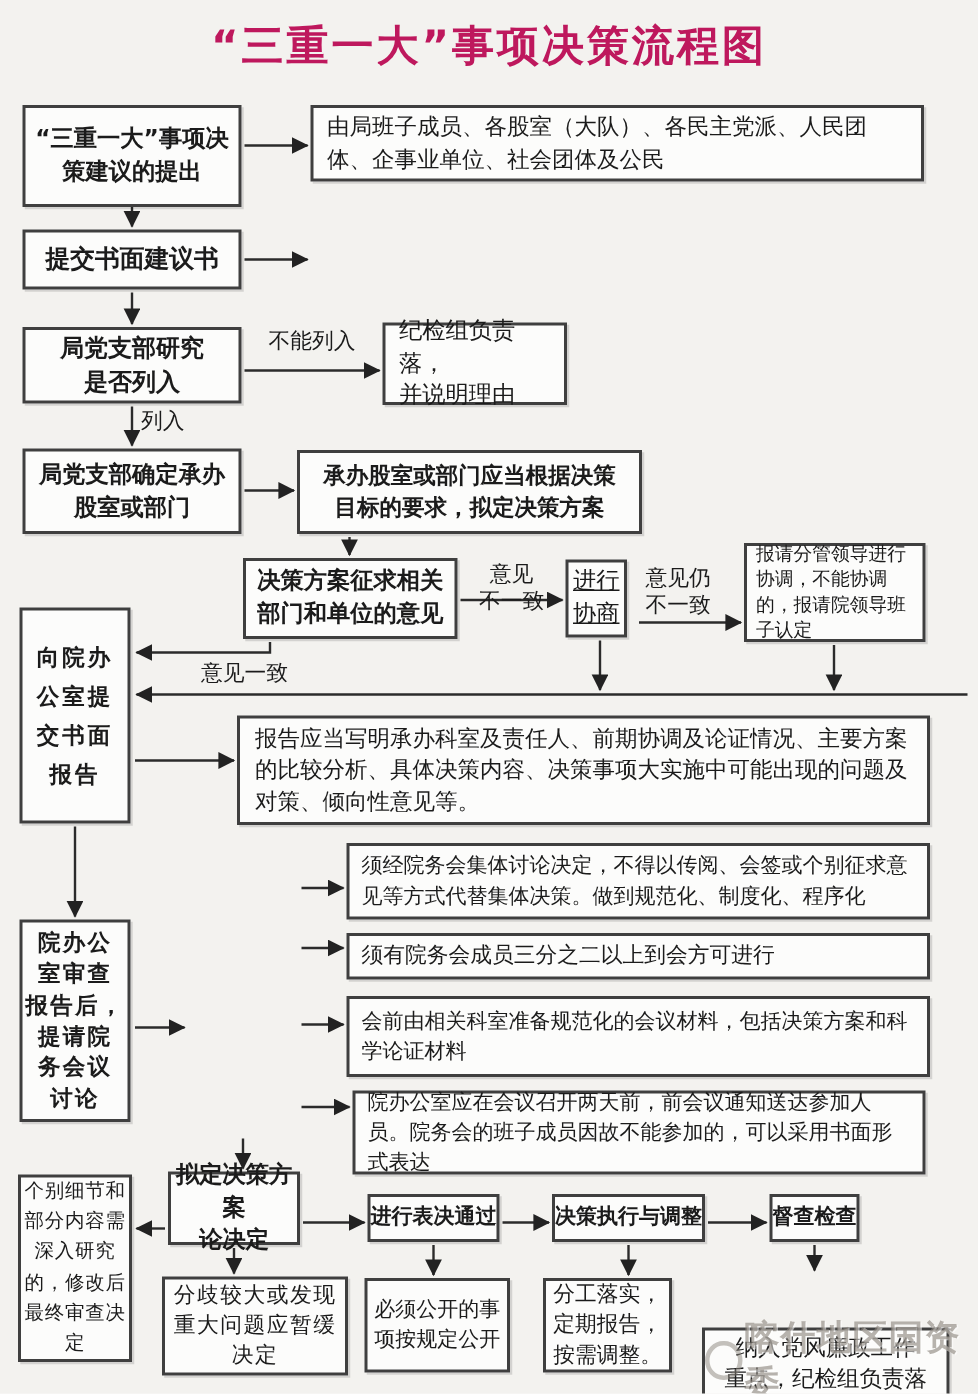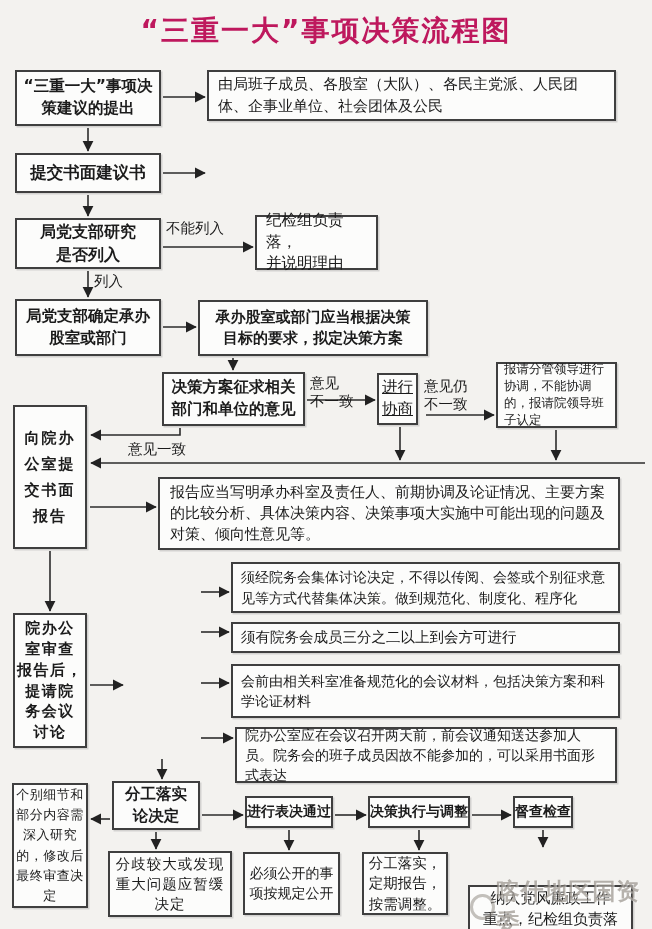--- a/index.html
+++ b/index.html
@@ -7,21 +7,21 @@
         font-family:"DejaVu Sans",sans-serif;color:#1b1b1b;}
   .title{position:absolute;left:0;right:0;top:12px;text-align:center;
          font-size:28px;font-weight:bold;letter-spacing:2px;color:#be185d;}
   .wires{position:absolute;left:0;top:0;z-index:1;}
   .box{position:absolute;z-index:2;background:#fcfcfb;border:2px solid #3f3f3f;
        box-sizing:border-box;display:flex;align-items:center;justify-content:center;
        text-align:center;white-space:pre-line;line-height:1.4;
        box-shadow:1.5px 1.5px 0 rgba(0,0,0,0.13);}
   .box.left{justify-content:flex-start;text-align:left;}
   .bold{font-weight:bold;}
-  .lbl{position:absolute;z-index:3;text-align:left;white-space:pre-line;
+  .lbl{position:absolute;z-index:3;text-align:center;white-space:pre-line;
        font-size:14.5px;line-height:1.25;color:#1b1b1b;}
   .watermark{position:absolute;left:470px;top:876px;z-index:5;display:flex;align-items:center;
        color:rgba(138,132,124,0.62);font-weight:bold;font-size:23px;letter-spacing:1px;
        text-shadow:1px 1px 0 rgba(255,255,255,0.55);}
   .wm-circle{display:inline-block;width:26px;height:26px;border:3px solid rgba(138,132,124,0.5);
        border-radius:50%;margin-right:2px;box-sizing:border-box;}
 </style>
 </head>
 <body>
 
@@ -62,21 +62,21 @@
       <line x1="202" y1="815" x2="243" y2="815" marker-end="url(#ah)"></line>
       <line x1="335" y1="815" x2="366" y2="815" marker-end="url(#ah)"></line>
       <line x1="472" y1="815" x2="511" y2="815" marker-end="url(#ah)"></line>
       <line x1="156" y1="832" x2="156" y2="849" marker-end="url(#ah)"></line>
       <line x1="289" y1="830" x2="289" y2="850" marker-end="url(#ah)"></line>
       <line x1="419" y1="830" x2="419" y2="850" marker-end="url(#ah)"></line>
       <line x1="543" y1="830" x2="543" y2="847" marker-end="url(#ah)"></line>
     </g>
   </svg>
 
-  <div class="box bold" style="left:15px;top:70px;width:146px;height:56px;font-size:15.5px;">“三重一大”事项决
+  <div class="box bold" style="left:15px;top:70px;width:146px;height:68px;font-size:15.5px;">“三重一大”事项决
 策建议的提出</div>
   <div class="box bold" style="left:15px;top:153px;width:146px;height:40px;font-size:16.5px;">提交书面建议书</div>
   <div class="box bold" style="left:15px;top:218px;width:146px;height:51px;font-size:16px;">局党支部研究
 是否列入</div>
   <div class="box bold" style="left:15px;top:299px;width:146px;height:57px;font-size:15.5px;">局党支部确定承办
 股室或部门</div>
 
   <div class="box left" style="left:207px;top:70px;width:409px;height:51px;font-size:15px;padding:4px 9px;line-height:1.45;">由局班子成员、各股室（大队）、各民主党派、人民团体、企事业单位、社会团体及公民</div>
   <div class="box left" style="left:255px;top:215px;width:123px;height:55px;font-size:15.5px;padding:4px 9px;">纪检组负责落，
 并说明理由</div>
@@ -105,21 +105,21 @@
   <div class="box left" style="left:231px;top:622px;width:389px;height:31px;font-size:14.5px;padding:2px 8px;">须有院务会成员三分之二以上到会方可进行</div>
   <div class="box left" style="left:231px;top:664px;width:389px;height:54px;font-size:14px;padding:3px 8px;line-height:1.45;">会前由相关科室准备规范化的会议材料，包括决策方案和科学论证材料</div>
   <div class="box left" style="left:235px;top:727px;width:382px;height:56px;font-size:14px;padding:3px 8px;line-height:1.45;">院办公室应在会议召开两天前，前会议通知送达参加人员。院务会的班子成员因故不能参加的，可以采用书面形式表达</div>
 
   <div class="box" style="left:12px;top:783px;width:76px;height:125px;font-size:13px;letter-spacing:0.5px;line-height:1.55;">个别细节和
 部分内容需
 深入研究
 的，修改后
 最终审查决
 定</div>
-  <div class="box bold" style="left:112px;top:781px;width:88px;height:49px;font-size:15.5px;">分工落实
+  <div class="box bold" style="left:112px;top:781px;width:88px;height:49px;font-size:15.5px;">拟定决策方案
 论决定</div>
   <div class="box bold" style="left:245px;top:796px;width:88px;height:32px;font-size:14px;">进行表决通过</div>
   <div class="box bold" style="left:368px;top:796px;width:102px;height:32px;font-size:14px;">决策执行与调整</div>
   <div class="box bold" style="left:513px;top:796px;width:60px;height:32px;font-size:14px;">督查检查</div>
 
   <div class="box" style="left:108px;top:851px;width:124px;height:66px;font-size:14.5px;letter-spacing:1px;">分歧较大或发现
 重大问题应暂缓
 决定</div>
   <div class="box" style="left:243px;top:852px;width:97px;height:63px;font-size:14px;">必须公开的事
 项按规定公开</div>

